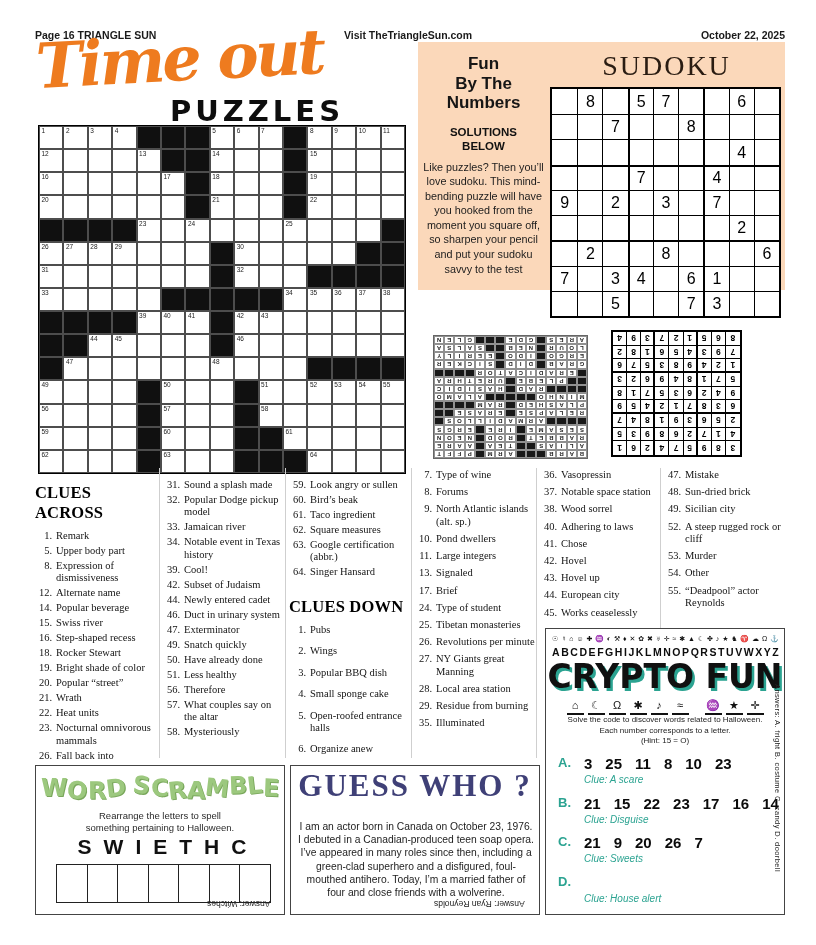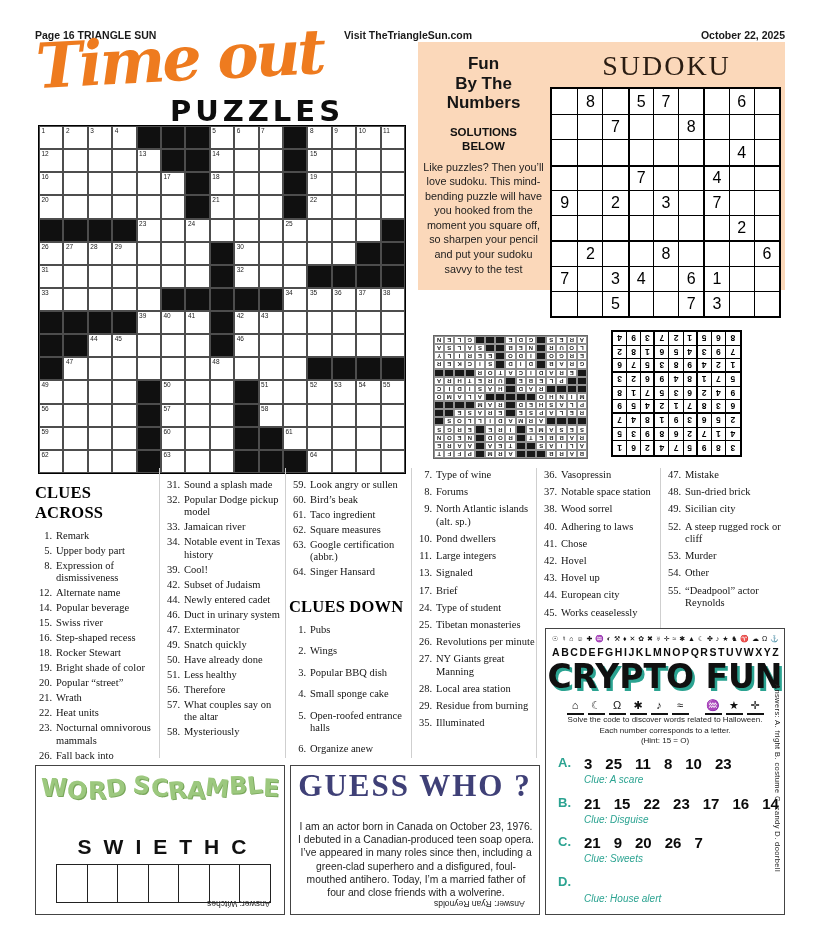--- a/index.html
+++ b/index.html
@@ -1532,20 +1532,24 @@
       </div>
     </div>
   <div class="vsep" style="left:159px"></div>
   <div class="vsep" style="left:285px"></div>
   <div class="vsep" style="left:411px"></div>
   <div class="vsep" style="left:536px"></div>
   <div class="vsep" style="left:660px"></div>
 
   <div class="pbox" id="scramble-box">
     <div id="scramble-title"><span style="transform: translateY(0px) rotate(0deg);">W</span><span style="transform: translateY(2.6px) rotate(7deg);">O</span><span style="transform: translateY(2.6px) rotate(-0.4deg);">R</span><span style="transform: translateY(0px) rotate(-7deg);">D</span><span style="transform: translateY(-2.6px) rotate(0.8deg); width: 7px;"> </span><span style="transform: translateY(-2.6px) rotate(6.9deg);">S</span><span style="transform: translateY(0.1px) rotate(-1.2deg);">C</span><span style="transform: translateY(2.6px) rotate(-6.9deg);">R</span><span style="transform: translateY(2.6px) rotate(1.6deg);">A</span><span style="transform: translateY(-0.1px) rotate(6.8deg);">M</span><span style="transform: translateY(-2.6px) rotate(-2deg);">B</span><span style="transform: translateY(-2.6px) rotate(-6.6deg);">L</span><span style="transform: translateY(0.1px) rotate(2.4deg);">E</span></div>
+    <div id="scramble-instr">
+      <div>Rearrange the letters to spell</div>
+      <div>something pertaining to Halloween.</div>
+    </div>
     <div id="scramble-letters">SWIETHC</div>
     <div id="scramble-cells">
         <div class="sbox"></div>
         <div class="sbox"></div>
         <div class="sbox"></div>
         <div class="sbox"></div>
         <div class="sbox"></div>
         <div class="sbox"></div>
         <div class="sbox"></div>
       </div>

